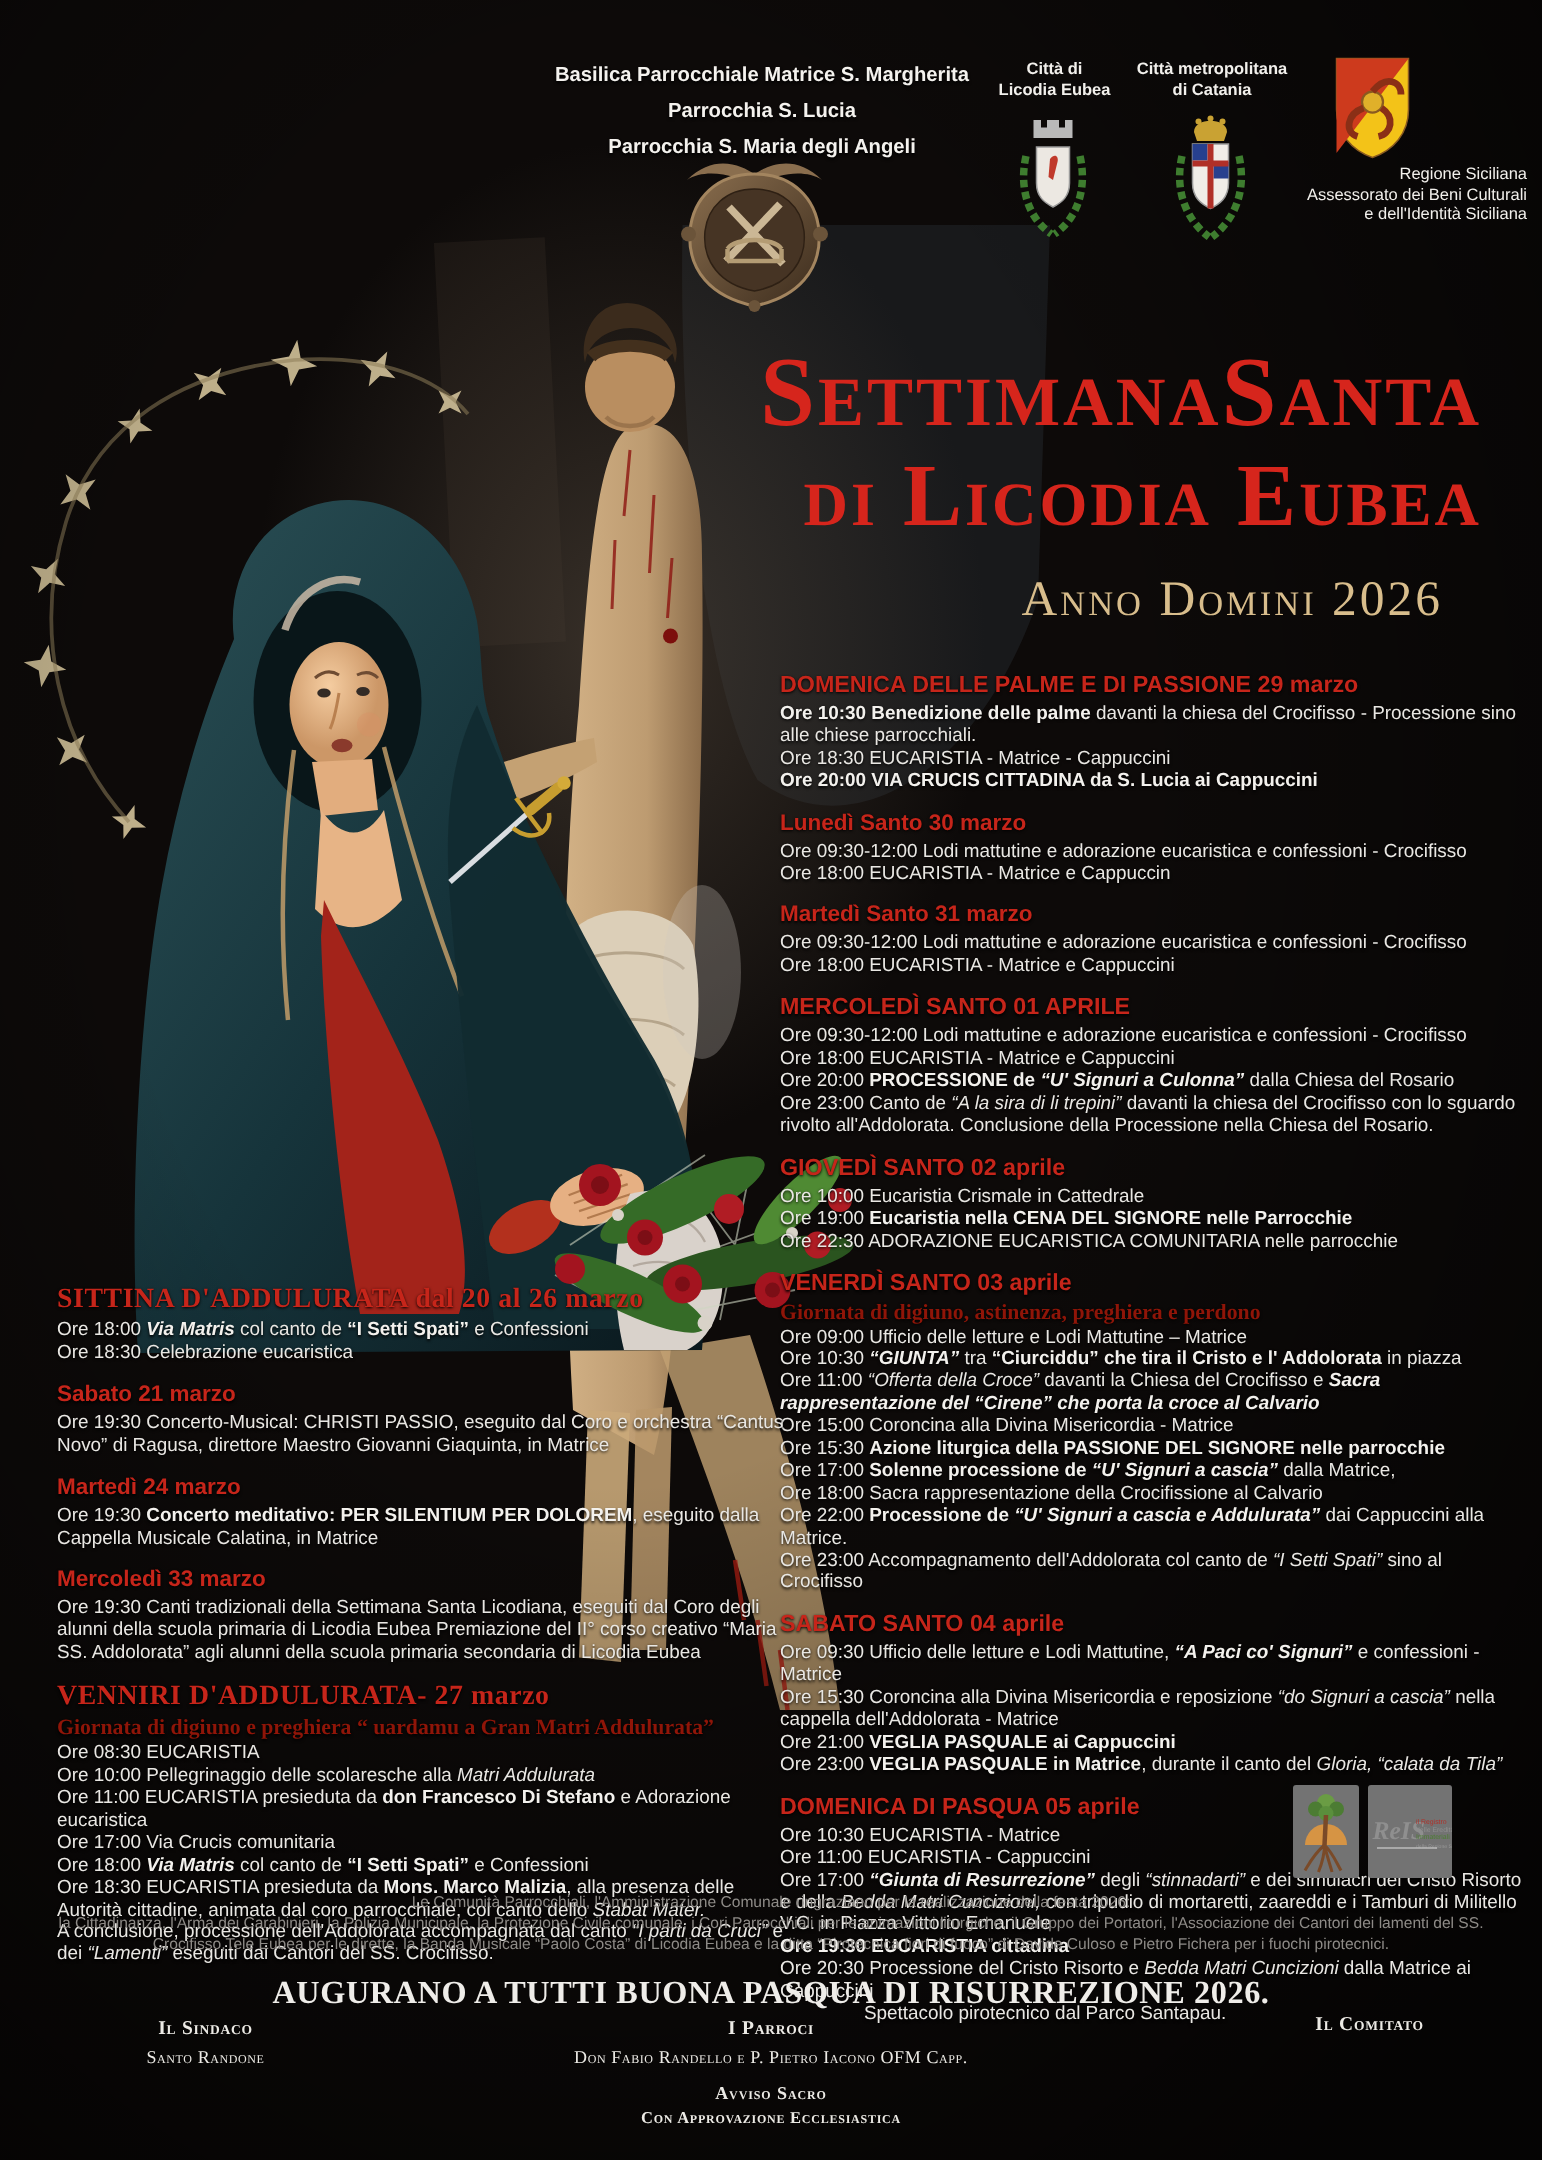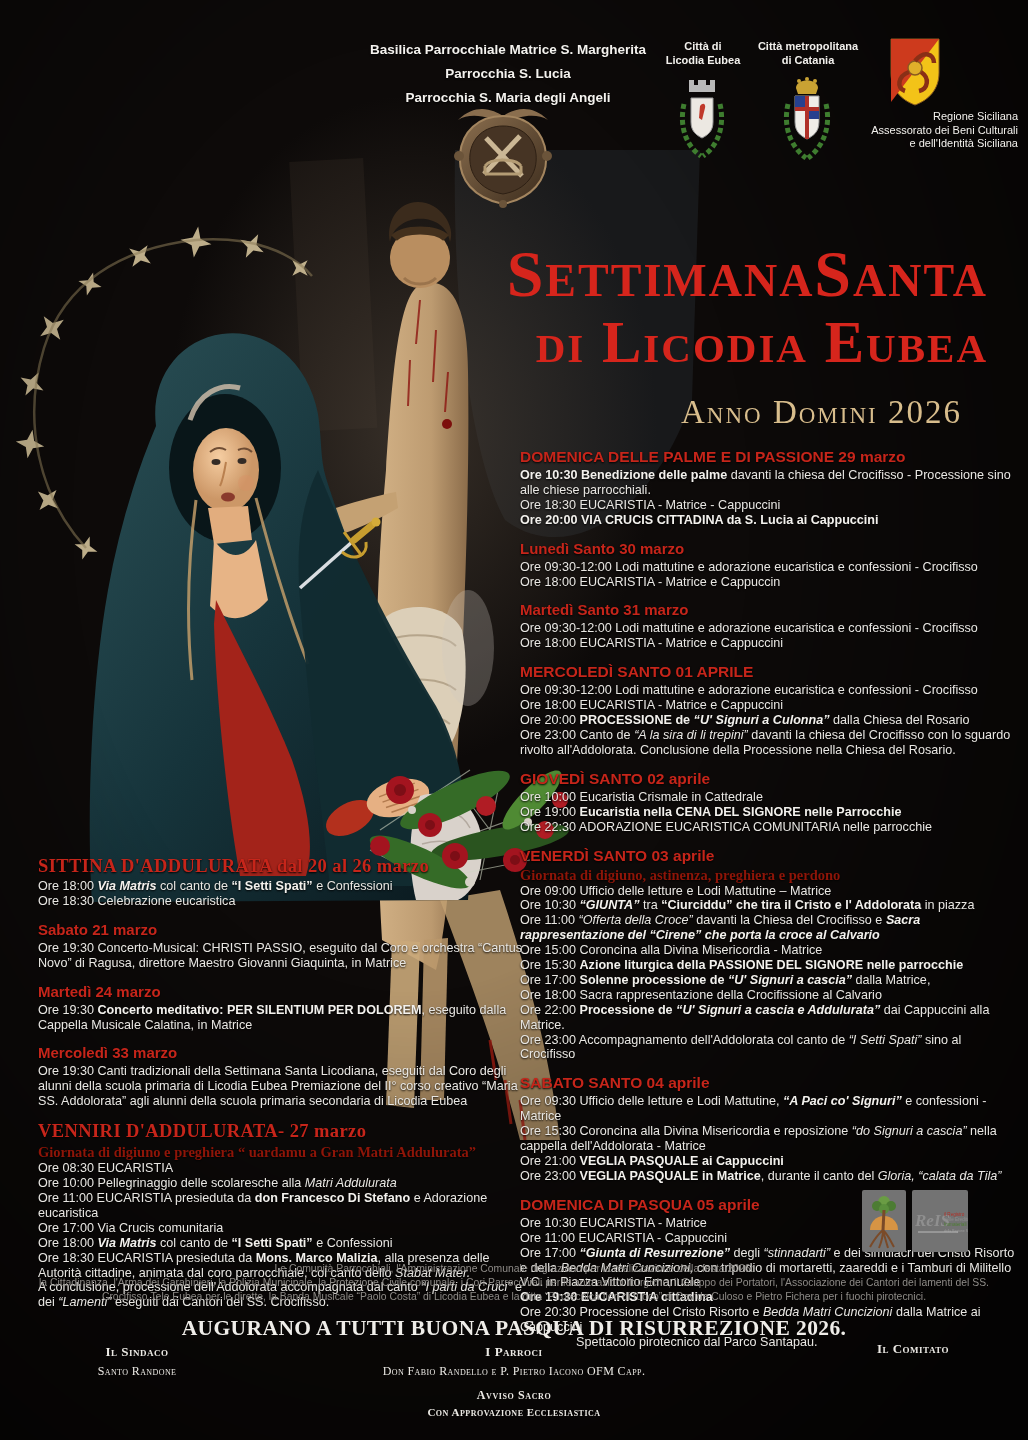--- a/index.html
+++ b/index.html
@@ -10,21 +10,21 @@
   .parish{position:absolute;left:358px;top:38px;width:300px;text-align:center;z-index:3;
           color:#f4f2ee;font-weight:bold;font-size:13.5px;line-height:24px;text-shadow:0 1px 2px #000;}
   .logo-cap{position:absolute;z-index:3;text-align:center;color:#f2f0ec;font-weight:bold;
             font-size:11px;line-height:13.5px;}
   .crest-box{position:absolute;z-index:3;}
   .regione-cap{position:absolute;left:842px;top:110px;width:176px;z-index:3;text-align:right;
                color:#f2f0ec;font-size:11px;line-height:13.5px;}
   
   .title-block{position:absolute;top:226px;right:40px;z-index:3;text-align:right;
                font-family:"Liberation Serif","DejaVu Serif",serif;font-variant:small-caps;}
-  .t1{font-size:66px;line-height:72px;font-weight:600;letter-spacing:2px;color:#d6251c;margin-top:12px;}
+  .t1{font-size:66px;line-height:72px;font-weight:600;letter-spacing:2px;color:#d6251c;}
   .t2{font-size:59px;line-height:64px;font-weight:600;letter-spacing:2px;color:#d6251c;}
   .anno{font-size:33px;line-height:36px;color:#d8bd8c;margin-top:20px;padding-right:26px;letter-spacing:2px;}
   
   .col{position:absolute;z-index:3;}
   .col-right{left:520px;top:448px;width:497px;}
   .col-left{left:38px;top:856px;width:486px;}
   .sec{margin-bottom:12px;}
   .sec-h{color:#c6251a;font-weight:bold;margin-bottom:2px;text-shadow:0 1px 2px #000;}
   .sec-h.caps{font-size:15.5px;line-height:18px;}
   .sec-h.day{font-size:15px;line-height:18px;}

